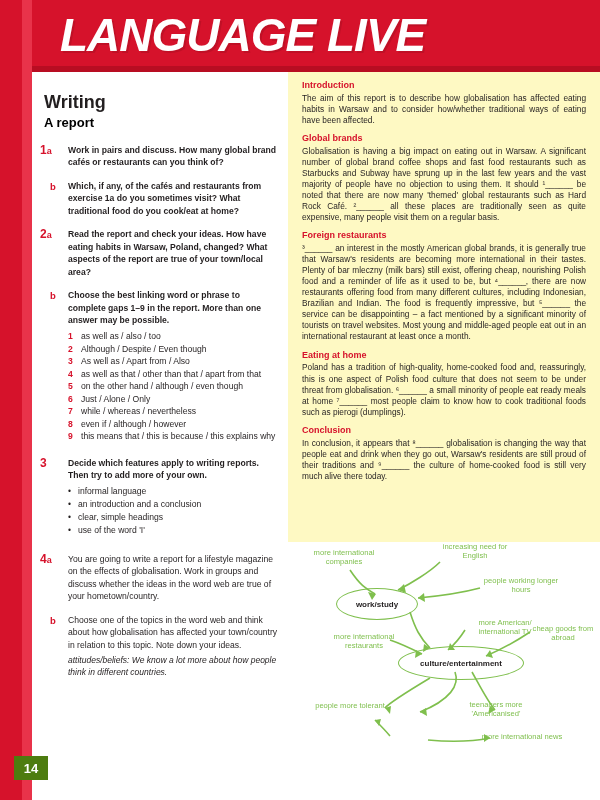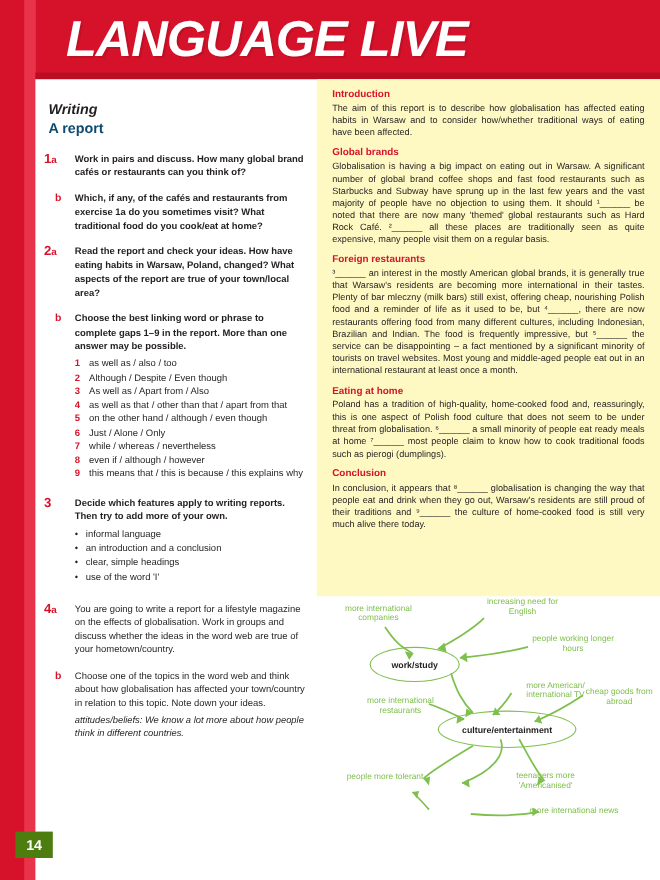--- a/index.html
+++ b/index.html
@@ -93,30 +93,29 @@
   .rep-p { margin: 0 0 1px 0; text-align: justify; }
   
   .left-col {
     position: absolute;
     left: 40px;
     top: 92px;
     width: 238px;
     color: #231f20;
   }
   .sec-title {
-    font-size: 13px;
+    font-size: 18px;
     font-weight: bold;
     color: #231f20;
     margin: 0 0 2px 4px;
-    font-style: italic;
   }
   .sec-sub {
     font-size: 13px;
     font-weight: bold;
-    color: #0c4a6e;
+    color: #000000;
     margin: 0 0 14px 4px;
   }
   .ex {
     position: relative;
     margin-bottom: 11px;
     padding-left: 28px;
     font-size: 8.6px;
     line-height: 1.42;
   }
   .ex-num {

